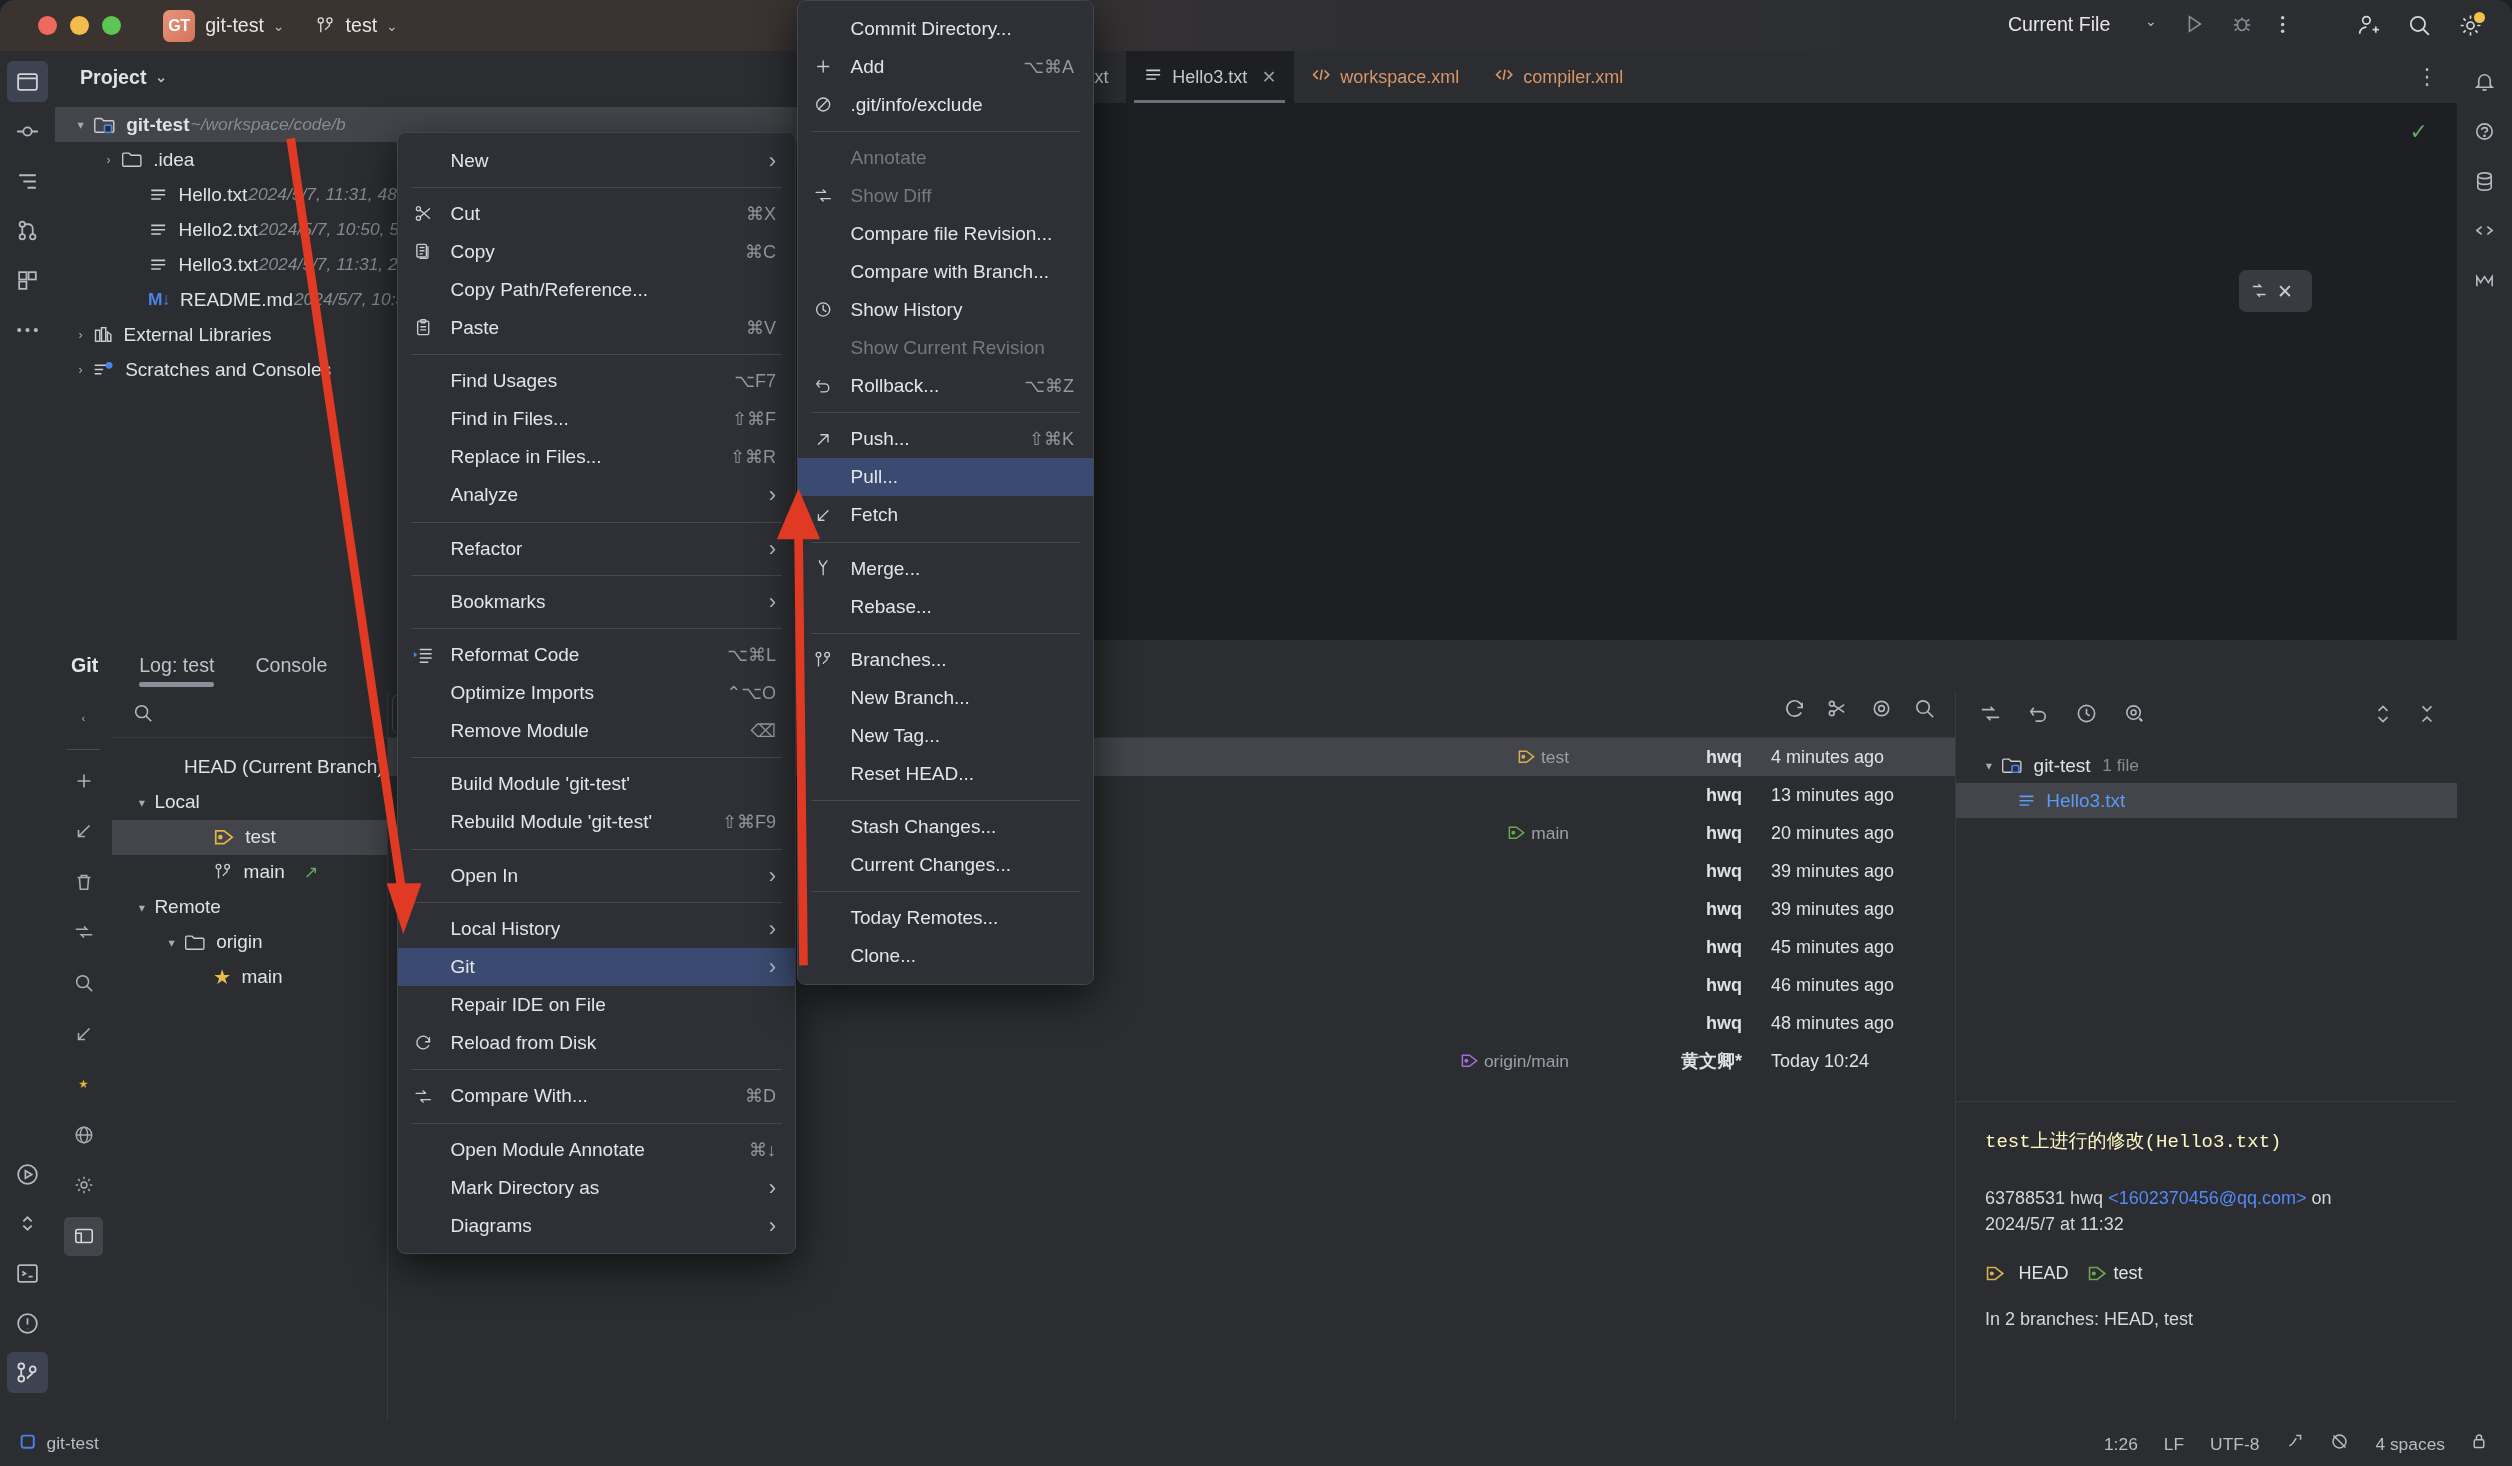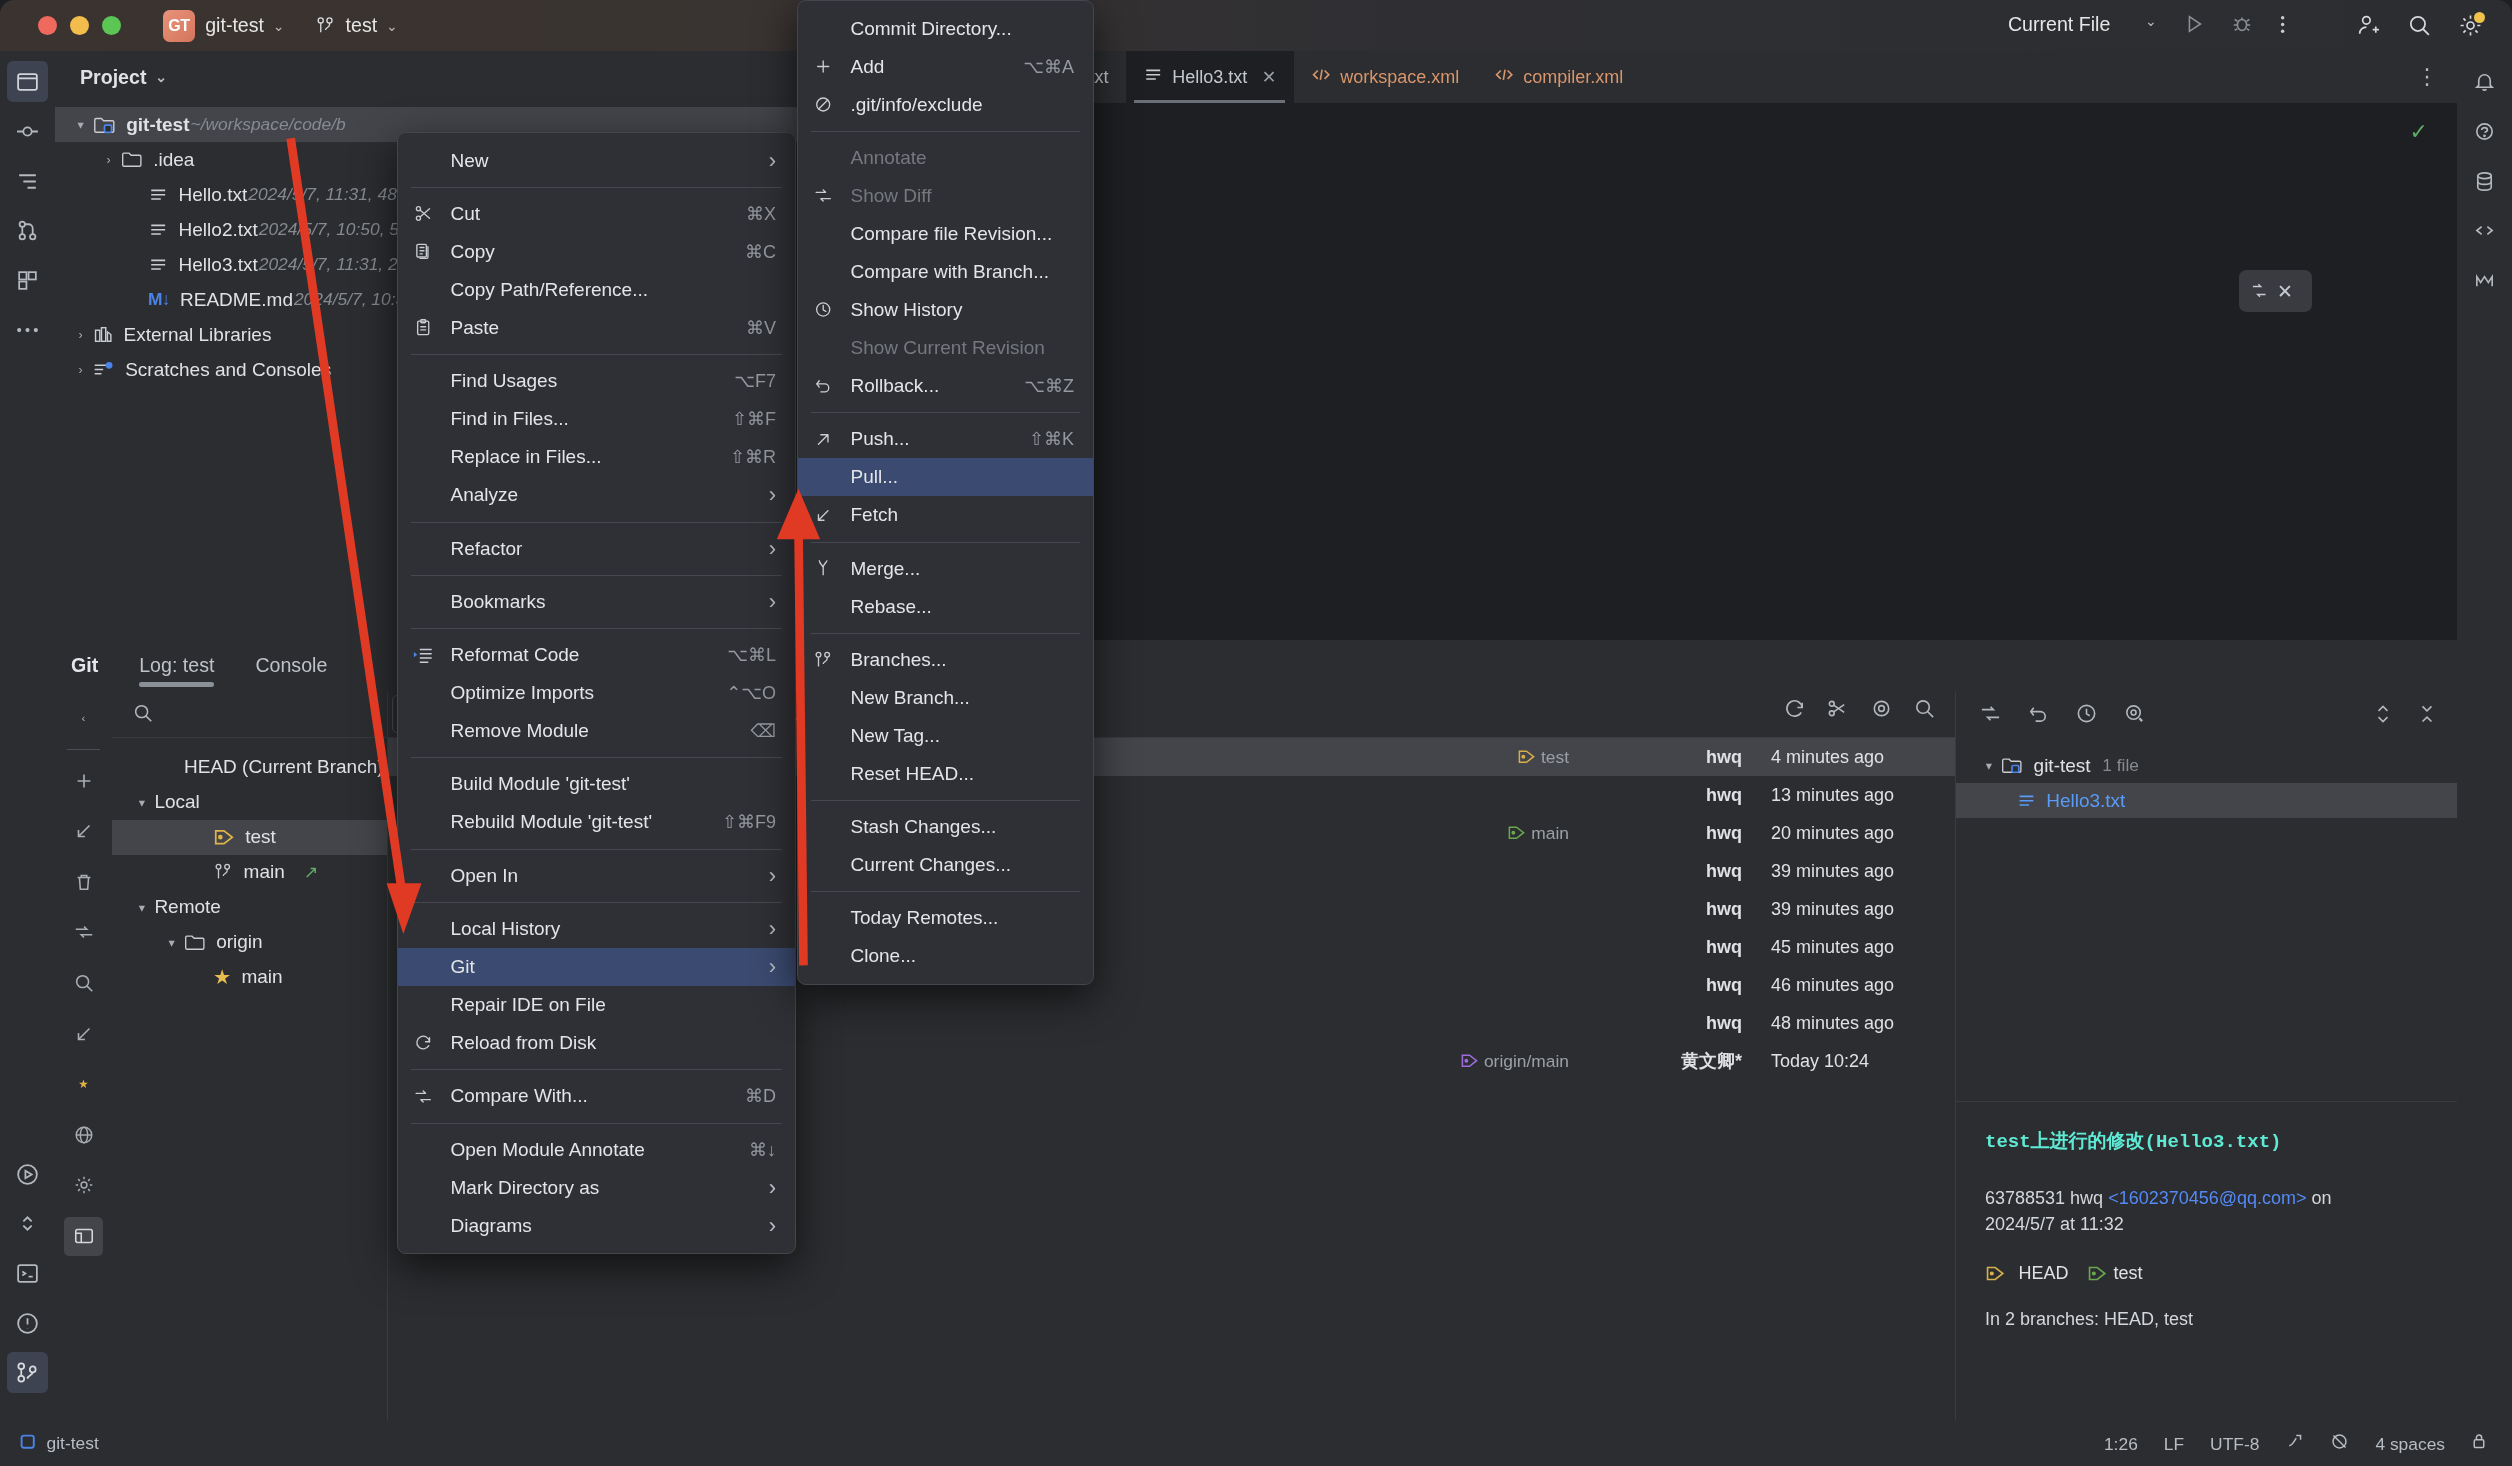--- a/index.html
+++ b/index.html
@@ -151,21 +151,21 @@
   .details-col { width: 502px; background: #2b2d30; border-left: 0.7px solid #393b40; position: relative; }
   .det-toolbar { height: 47px; display: flex; align-items: center; gap: 25px; padding-left: 23px; color: #b2b6bd; }
   .det-right { position: absolute; right: 19px; display: flex; gap: 22px; }
   .chg-tree { padding-top: 10.2px; font-size: 19px; color: #dfe1e5; }
   .chg-row { height: 35px; display: flex; align-items: center; }
   .chg-row.sel { background: #43454a; }
   .chg-file { color: #5a9bf6; }
   .cnt { color: #868a91; font-size: 17.4px; margin-left: 11.6px; }
 
   .commit-detail { position: absolute; left: 0; right: 0; bottom: 0; height: 320px; border-top: 0.7px solid #393b40; padding: 26px 29px; }
-  .cd-title { font-family: "Liberation Mono", monospace; font-size: 19px; font-weight: 700; color: #5eead4; }
+  .cd-title { font-family: "Liberation Mono", monospace; font-size: 19px; font-weight: 400; color: #fef9c3; }
   .cd-meta { margin-top: 30.5px; font-size: 18px; color: #d4d7dc; line-height: 1.45; }
   .cd-mail { color: #548af7; }
   .cd-refs { margin-top: 26px; display: flex; gap: 19px; align-items: center; font-size: 18px; color: #e0e2e6; }
   .cd-branches { margin-top: 25px; font-size: 18px; color: #d4d7dc; }
 
   
   .statusbar {
     position: absolute; left: 0; bottom: 0; width: 2512px; height: 46px;
     background: #2b2d30; display: flex; align-items: center;
     border-bottom-left-radius: 14.5px; border-bottom-right-radius: 14.5px;

